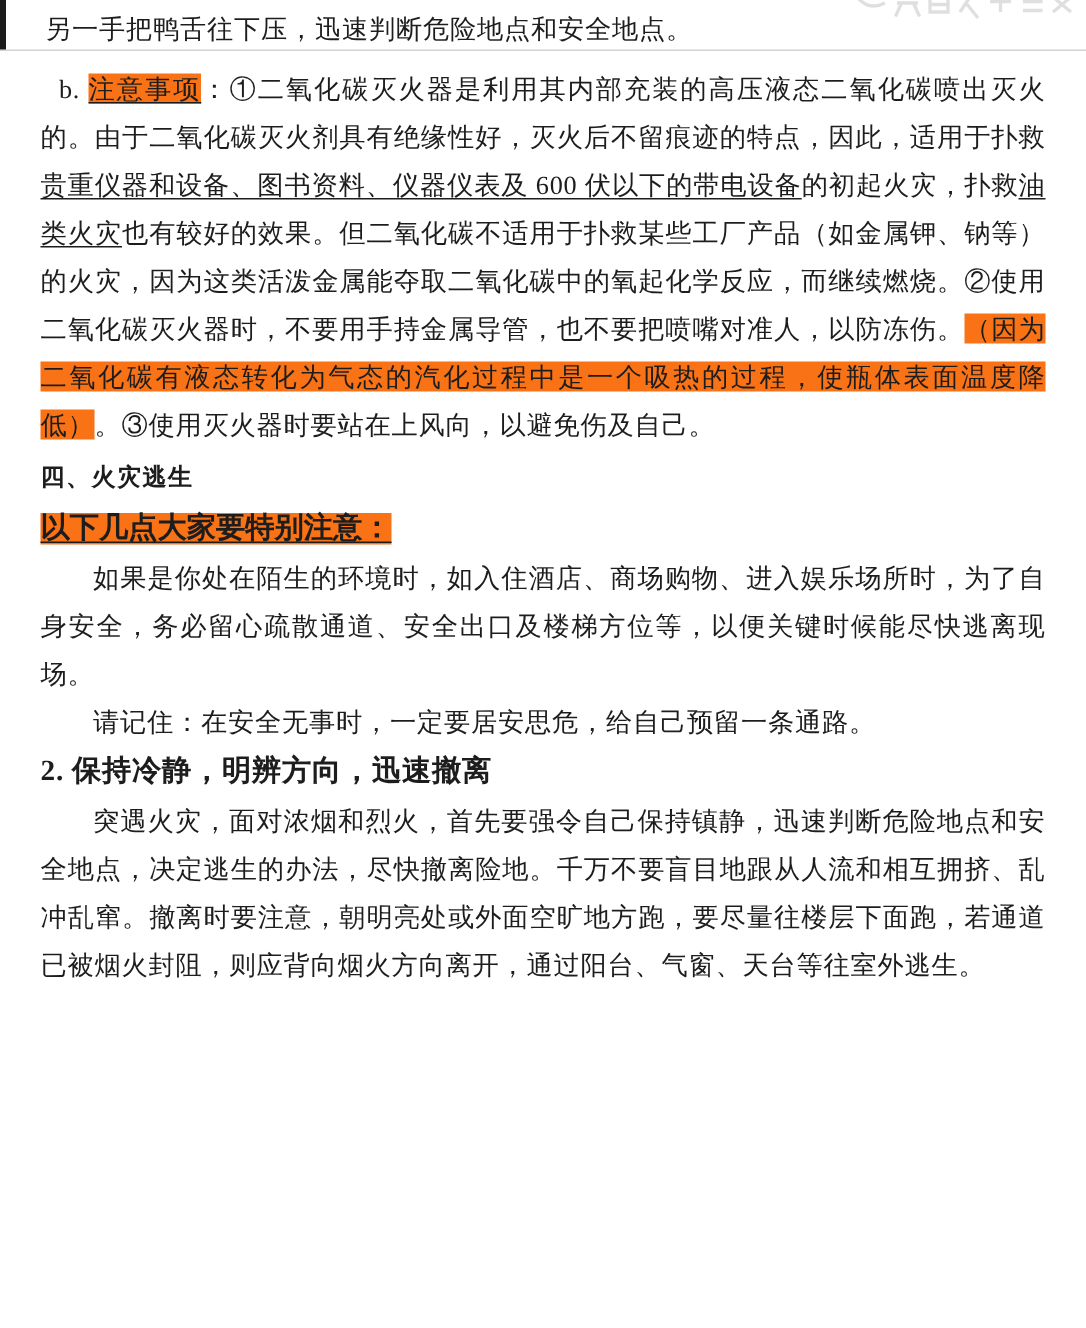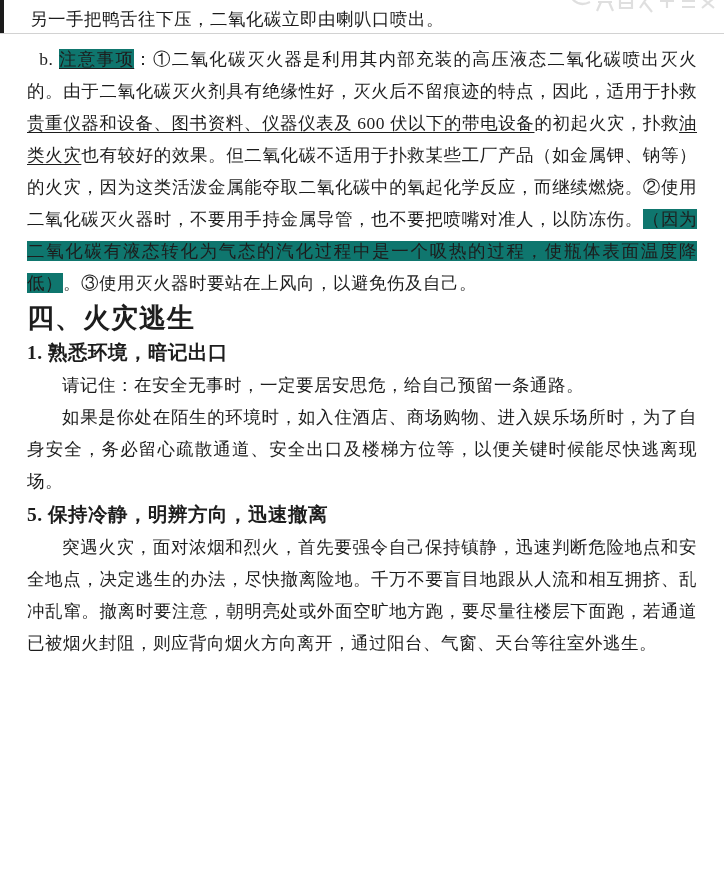--- a/index.html
+++ b/index.html
@@ -44,25 +44,25 @@
   }
   p.body{
     margin:0;
     font-size:17.5px;
     line-height:32px;
     letter-spacing:0.5px;
     text-align:justify;
     text-indent:2em;
   }
   p.note{ text-indent:0.7em; }
-  .hl{ background:#0f766e; }
+  .hl{ background:#f97316; }
   .u{ text-decoration:underline; text-underline-offset:3px; }
   h2.section{
     margin:3px 0 0 0;
-    font-size:27px;
+    font-size:16px;
     line-height:33px;
     font-weight:bold;
     letter-spacing:1px;
   }
   p.emph{
     margin:2px 0 0 0;
     font-size:19.5px;
     line-height:32px;
     font-weight:bold;
     text-indent:0;
@@ -73,21 +73,21 @@
     line-height:32px;
     font-weight:bold;
     letter-spacing:0.5px;
   }
 </style>
 </head>
 <body>
 
 <div class="top-strip">
   <div class="edge-bar"></div>
-  <p class="prev-line">另一手把鸭舌往下压，二氧化碳立即由喇叭口喷出。</p>
+  <p class="prev-line">另一手把鸭舌往下压，迅速判断危险地点和安全地点。</p>
   <div class="watermark">
     
     <svg width="150" height="16" viewBox="0 0 150 16">
       <g stroke="#c6c6c6" stroke-width="2.2" fill="none">
         <path d="M2,-4 q8,12 20,6"></path>
         <path d="M30,2 h14 M33,2 l-4,9 M41,2 l4,9"></path>
         <path d="M52,-2 h12 v10 h-12 z M52,3 h12"></path>
         <path d="M72,8 l8,-12 M76,2 l8,10"></path>
         <path d="M92,1 h14 M99,-4 v12"></path>
         <path d="M114,1 h13 M114,7 h13"></path>
@@ -97,25 +97,25 @@
   </div>
 </div>
 
 <div class="content">
 
   <p class="body note"><span>b. </span><span class="hl u">注意事项</span><span>：①二氧化碳灭火器是利用其内部充装的高压液态二氧化碳喷出灭火的。由于二氧化碳灭火剂具有绝缘性好，灭火后不留痕迹的特点，因此，适用于扑救</span><span class="u">贵重仪器和设备、图书资料、仪器仪表及 600 伏以下的带电设备</span><span>的初起火灾，扑救</span><span class="u">油类火灾</span><span>也有较好的效果。但二氧化碳不适用于扑救某些工厂产品（如金属钾、钠等）的火灾，因为这类活泼金属能夺取二氧化碳中的氧起化学反应，而继续燃烧。②使用二氧化碳灭火器时，不要用手持金属导管，也不要把喷嘴对准人，以防冻伤。</span><span class="hl">（因为二氧化碳有液态转化为气态的汽化过程中是一个吸热的过程，使瓶体表面温度降低）</span><span>。③使用灭火器时要站在上风向，以避免伤及自己。</span></p>
 
   <h2 class="section">四、火灾逃生</h2>
 
 
+  <p class="emph"><span class="hl u">以下几点大家要特别注意：</span></p>
 
-  <h3 class="sub">1. 熟悉环境，暗记出口</h3>
 
+
+  <p class="body">如果是你处在陌生的环境时，如入住酒店、商场购物、进入娱乐场所时，为了自身安全，务必留心疏散通道、安全出口及楼梯方位等，以便关键时候能尽快逃离现场。</p>
 
   <p class="body">请记住：在安全无事时，一定要居安思危，给自己预留一条通路。</p>
 
-  <p class="body">如果是你处在陌生的环境时，如入住酒店、商场购物、进入娱乐场所时，为了自身安全，务必留心疏散通道、安全出口及楼梯方位等，以便关键时候能尽快逃离现场。</p>
-
-  <h3 class="sub">5. 保持冷静，明辨方向，迅速撤离</h3>
+  <h3 class="sub">2. 保持冷静，明辨方向，迅速撤离</h3>
 
   <p class="body">突遇火灾，面对浓烟和烈火，首先要强令自己保持镇静，迅速判断危险地点和安全地点，决定逃生的办法，尽快撤离险地。千万不要盲目地跟从人流和相互拥挤、乱冲乱窜。撤离时要注意，朝明亮处或外面空旷地方跑，要尽量往楼层下面跑，若通道已被烟火封阻，则应背向烟火方向离开，通过阳台、气窗、天台等往室外逃生。</p>
 
 </div>
 
 </body></html>

